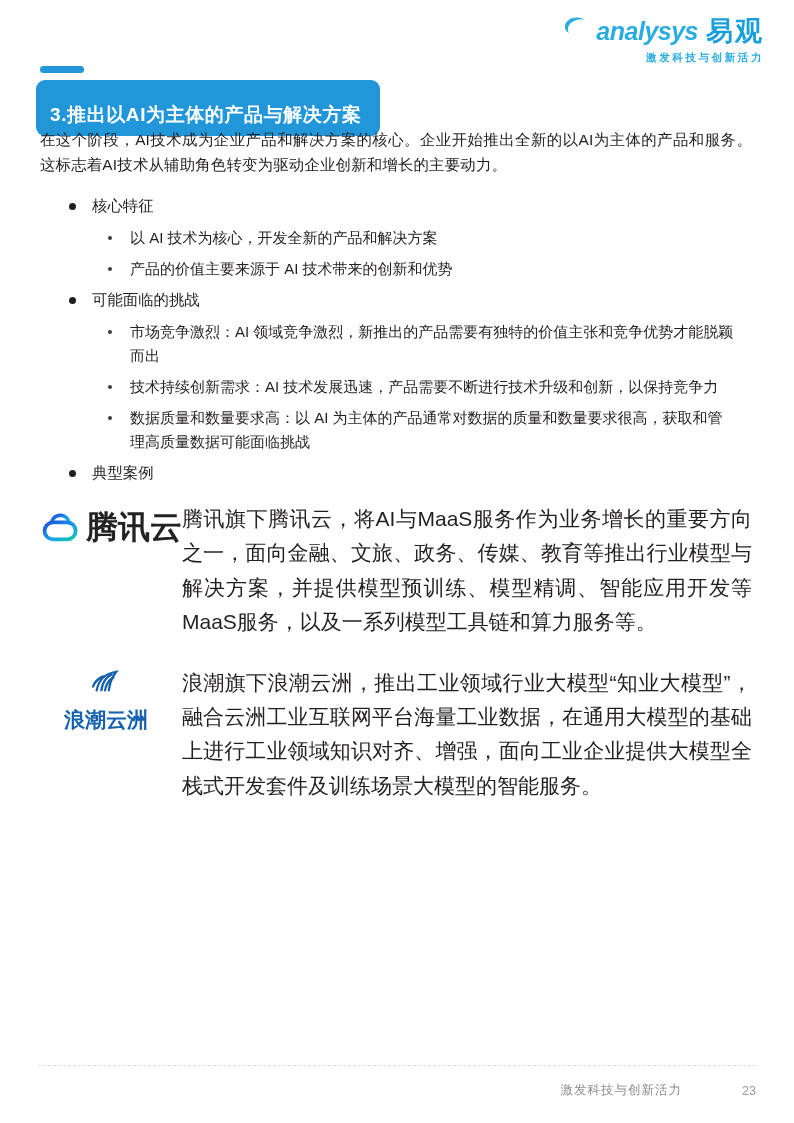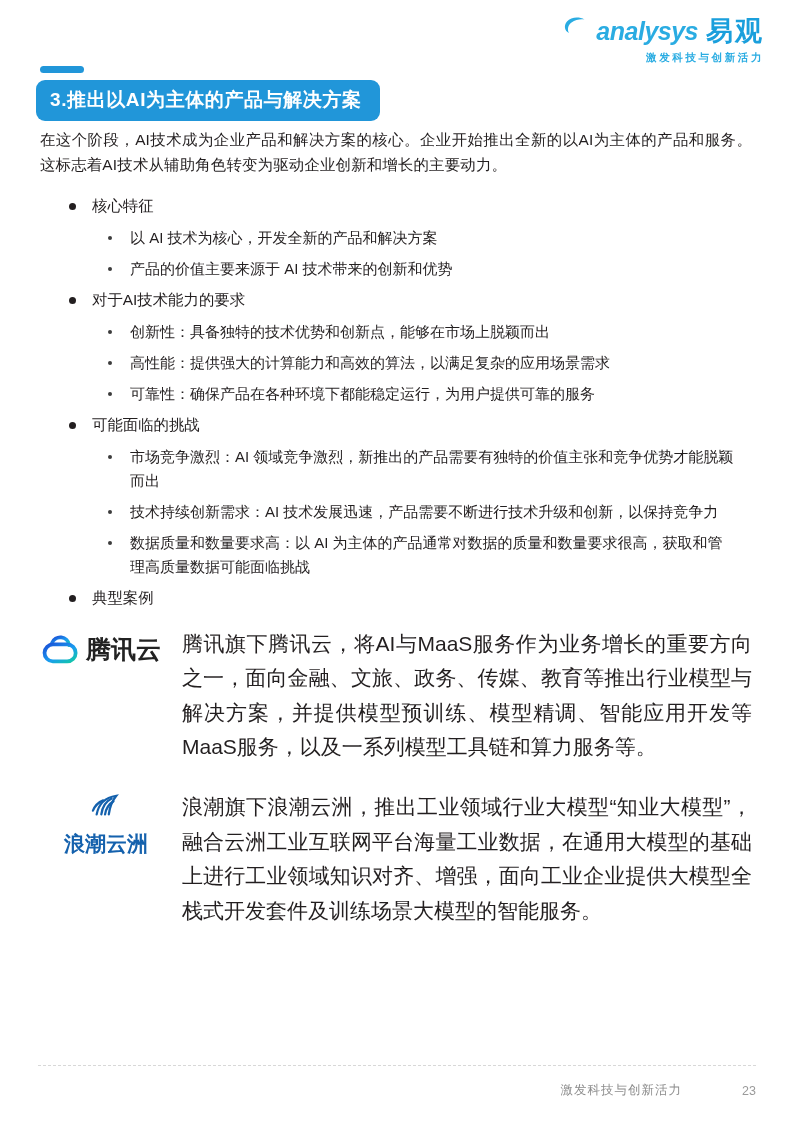--- a/index.html
+++ b/index.html
@@ -76,21 +76,21 @@
     margin-bottom: 7px;
     margin-left: 4px;
   }
   .section-title {
     display: inline-block;
     background: #2196d9;
     color: #ffffff;
     font-size: 19px;
     font-weight: 700;
     letter-spacing: 0.6px;
-    padding: 7px 18px 8px 14px;
+    padding: 22px 18px 8px 14px;
     border-radius: 9px;
     white-space: nowrap;
   }
 
   
   .content {
     position: absolute;
     left: 40px;
     top: 128px;
     width: 712px;
@@ -167,21 +167,21 @@
     gap: 6px;
   }
   .case-logo.inspur { width: 132px; padding-top: 2px; flex-direction: column; }
   .case-text {
     flex: 1 1 auto;
     font-size: 21px;
     line-height: 1.64;
     text-align: justify;
   }
   .logo-cn-tencent {
-    font-size: 25px;
+    font-size: 32px;
     font-weight: 700;
     color: #222222;
     letter-spacing: 0px;
     white-space: nowrap;
   }
   .logo-cn-inspur {
     font-size: 21px;
     font-weight: 700;
     color: #1461ad;
     letter-spacing: 0px;
@@ -248,28 +248,20 @@
   <ul class="lvl1">
 
     <li class="l1">
       <span class="l1-text">核心特征</span>
       <ul class="lvl2">
         <li class="l2">以 AI 技术为核心，开发全新的产品和解决方案</li>
         <li class="l2">产品的价值主要来源于 AI 技术带来的创新和优势</li>
       </ul>
     </li>
 
-    <li class="l1">
-      <span class="l1-text">对于AI技术能力的要求</span>
-      <ul class="lvl2">
-        <li class="l2">创新性：具备独特的技术优势和创新点，能够在市场上脱颖而出</li>
-        <li class="l2">高性能：提供强大的计算能力和高效的算法，以满足复杂的应用场景需求</li>
-        <li class="l2">可靠性：确保产品在各种环境下都能稳定运行，为用户提供可靠的服务</li>
-      </ul>
-    </li>
 
     <li class="l1">
       <span class="l1-text">可能面临的挑战</span>
       <ul class="lvl2">
         <li class="l2">市场竞争激烈：AI 领域竞争激烈，新推出的产品需要有独特的价值主张和竞争优势才能脱颖而出</li>
         <li class="l2">技术持续创新需求：AI 技术发展迅速，产品需要不断进行技术升级和创新，以保持竞争力</li>
         <li class="l2">数据质量和数量要求高：以 AI 为主体的产品通常对数据的质量和数量要求很高，获取和管理高质量数据可能面临挑战</li>
       </ul>
     </li>
 

